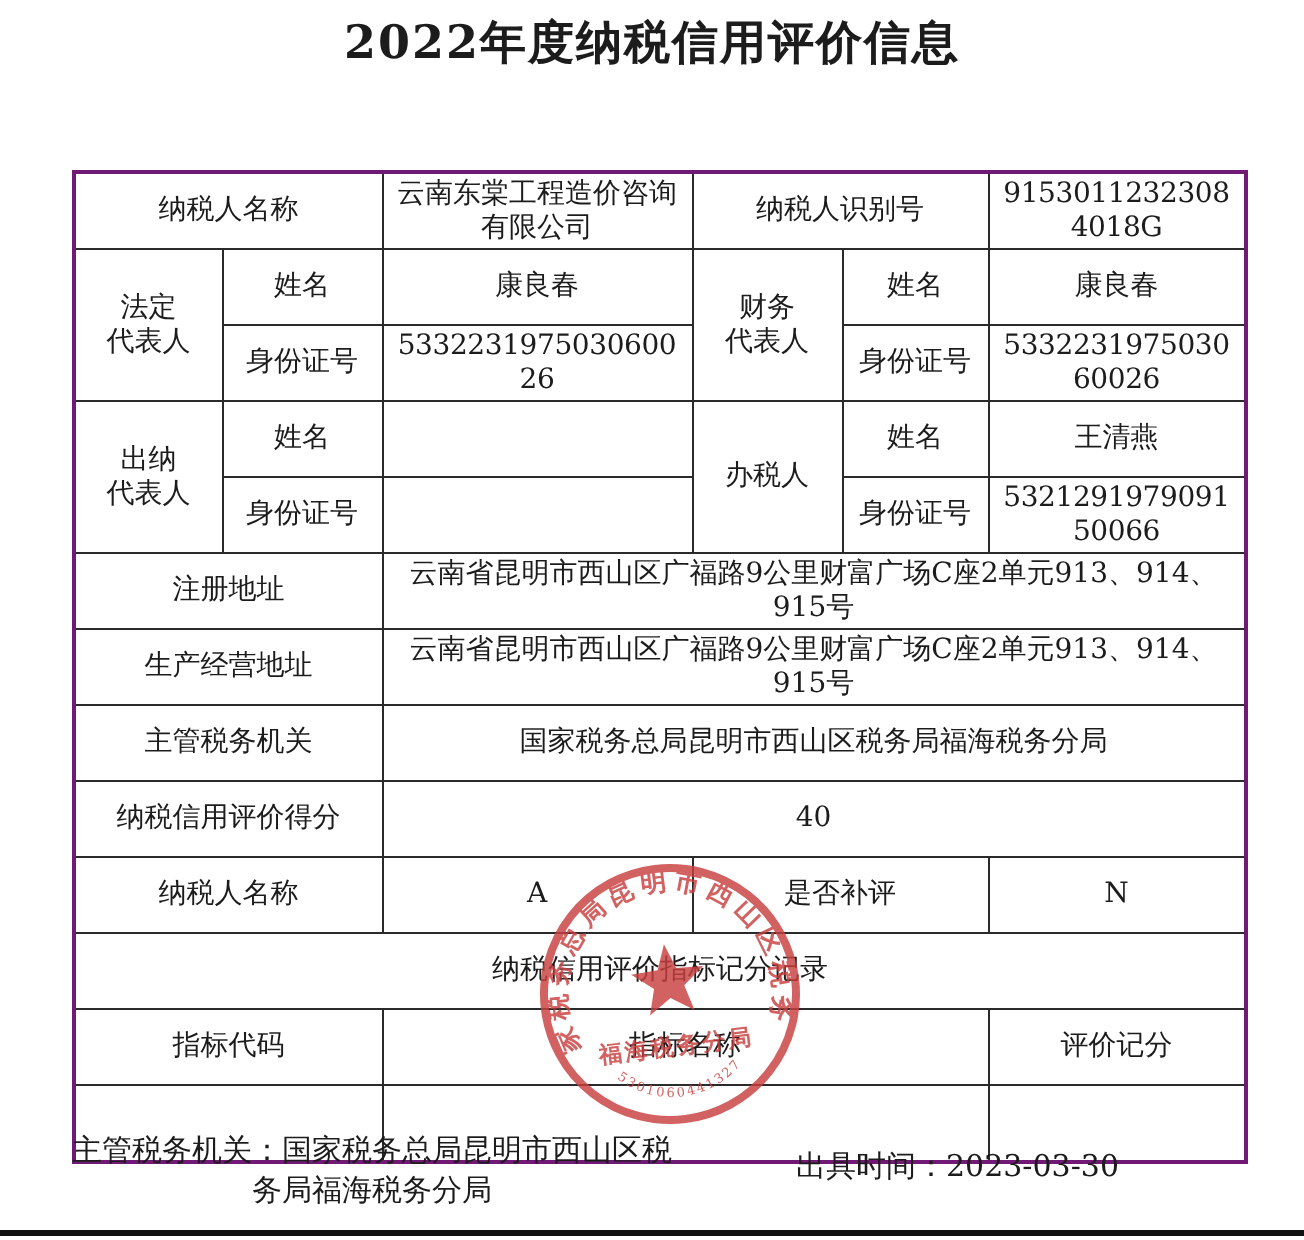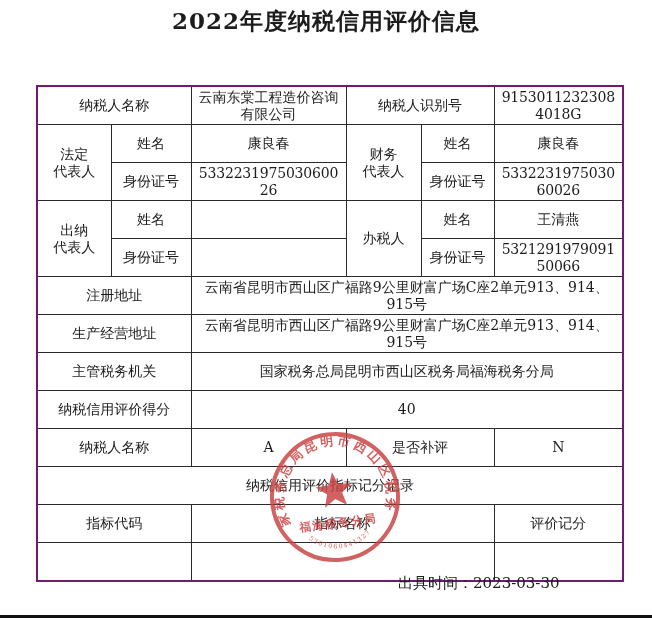--- a/index.html
+++ b/index.html
@@ -160,18 +160,19 @@
       </text>
       <polygon class="star" points="70,45 74.7,57.5 88.1,58.1 77.6,66.5 81.2,79.4 70,72 58.8,79.4 62.4,66.5 51.9,58.1 65.3,57.5"></polygon>
       <text x="70" y="100" class="branch">福海税务分局</text>
       <path id="sealArcBottom" d="M 36,106 A 45,45 0 0 0 104,106" fill="none"></path>
       <text class="code">
         <textPath href="#sealArcBottom" startOffset="50%" text-anchor="middle">5301060441327</textPath>
       </text>
     </svg>
   </div>
 
+  <div class="footer-authority">主管税务机关：国家税务总局昆明市西山区税务局福海税务分局</div>
 
   <div class="footer-issued"><span>出具时间：</span><span>2023-03-30</span></div>
 
   <div class="bottom-rule"></div>
 
 </div>
 
 </body></html>

